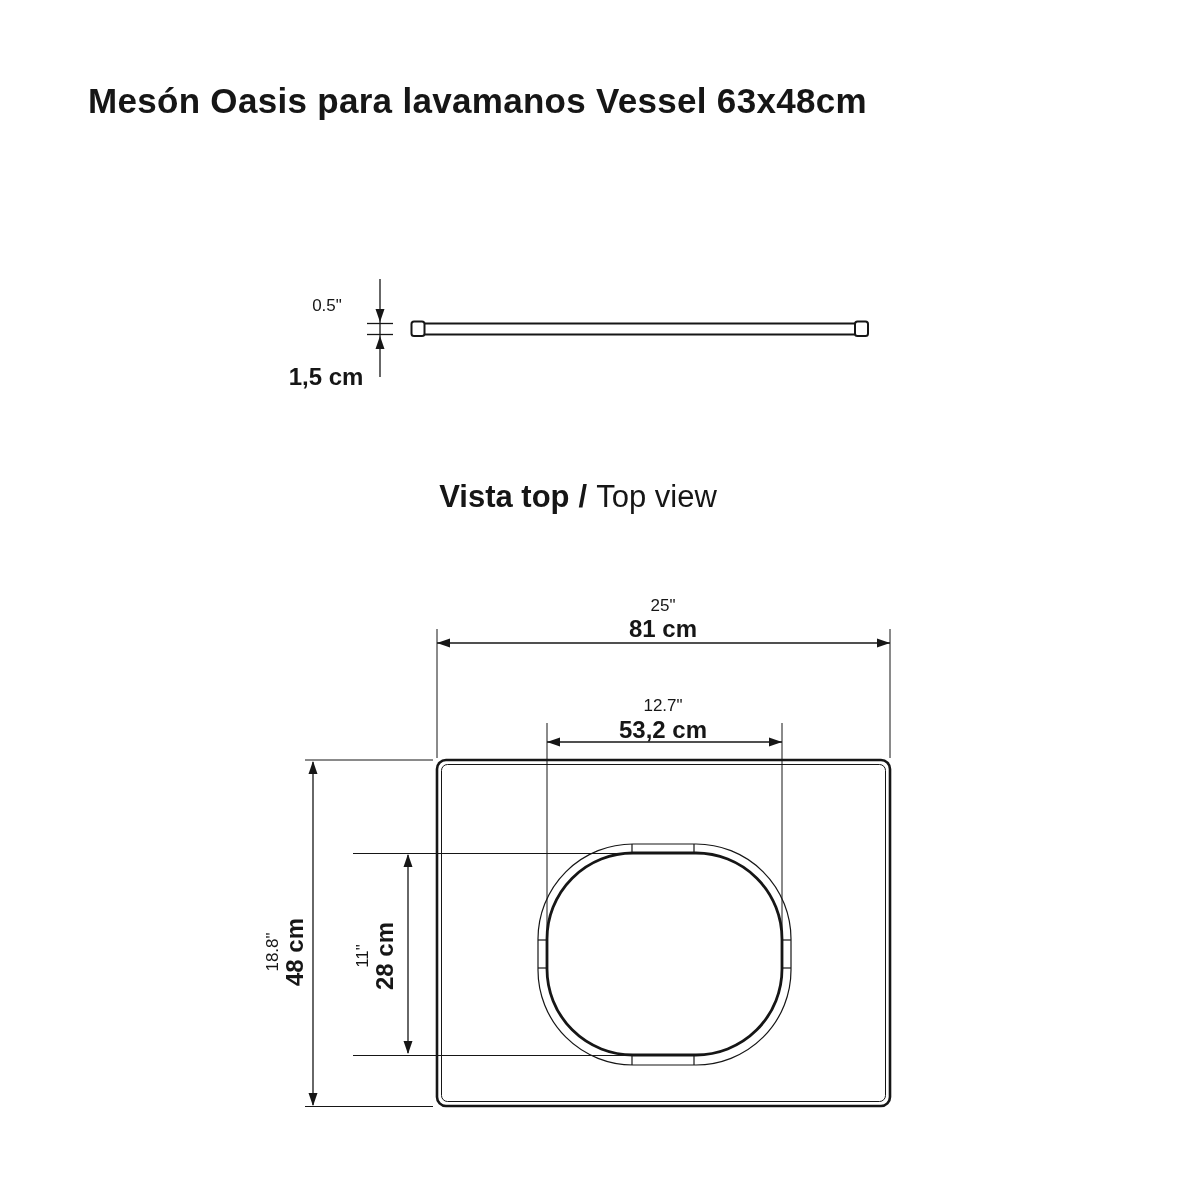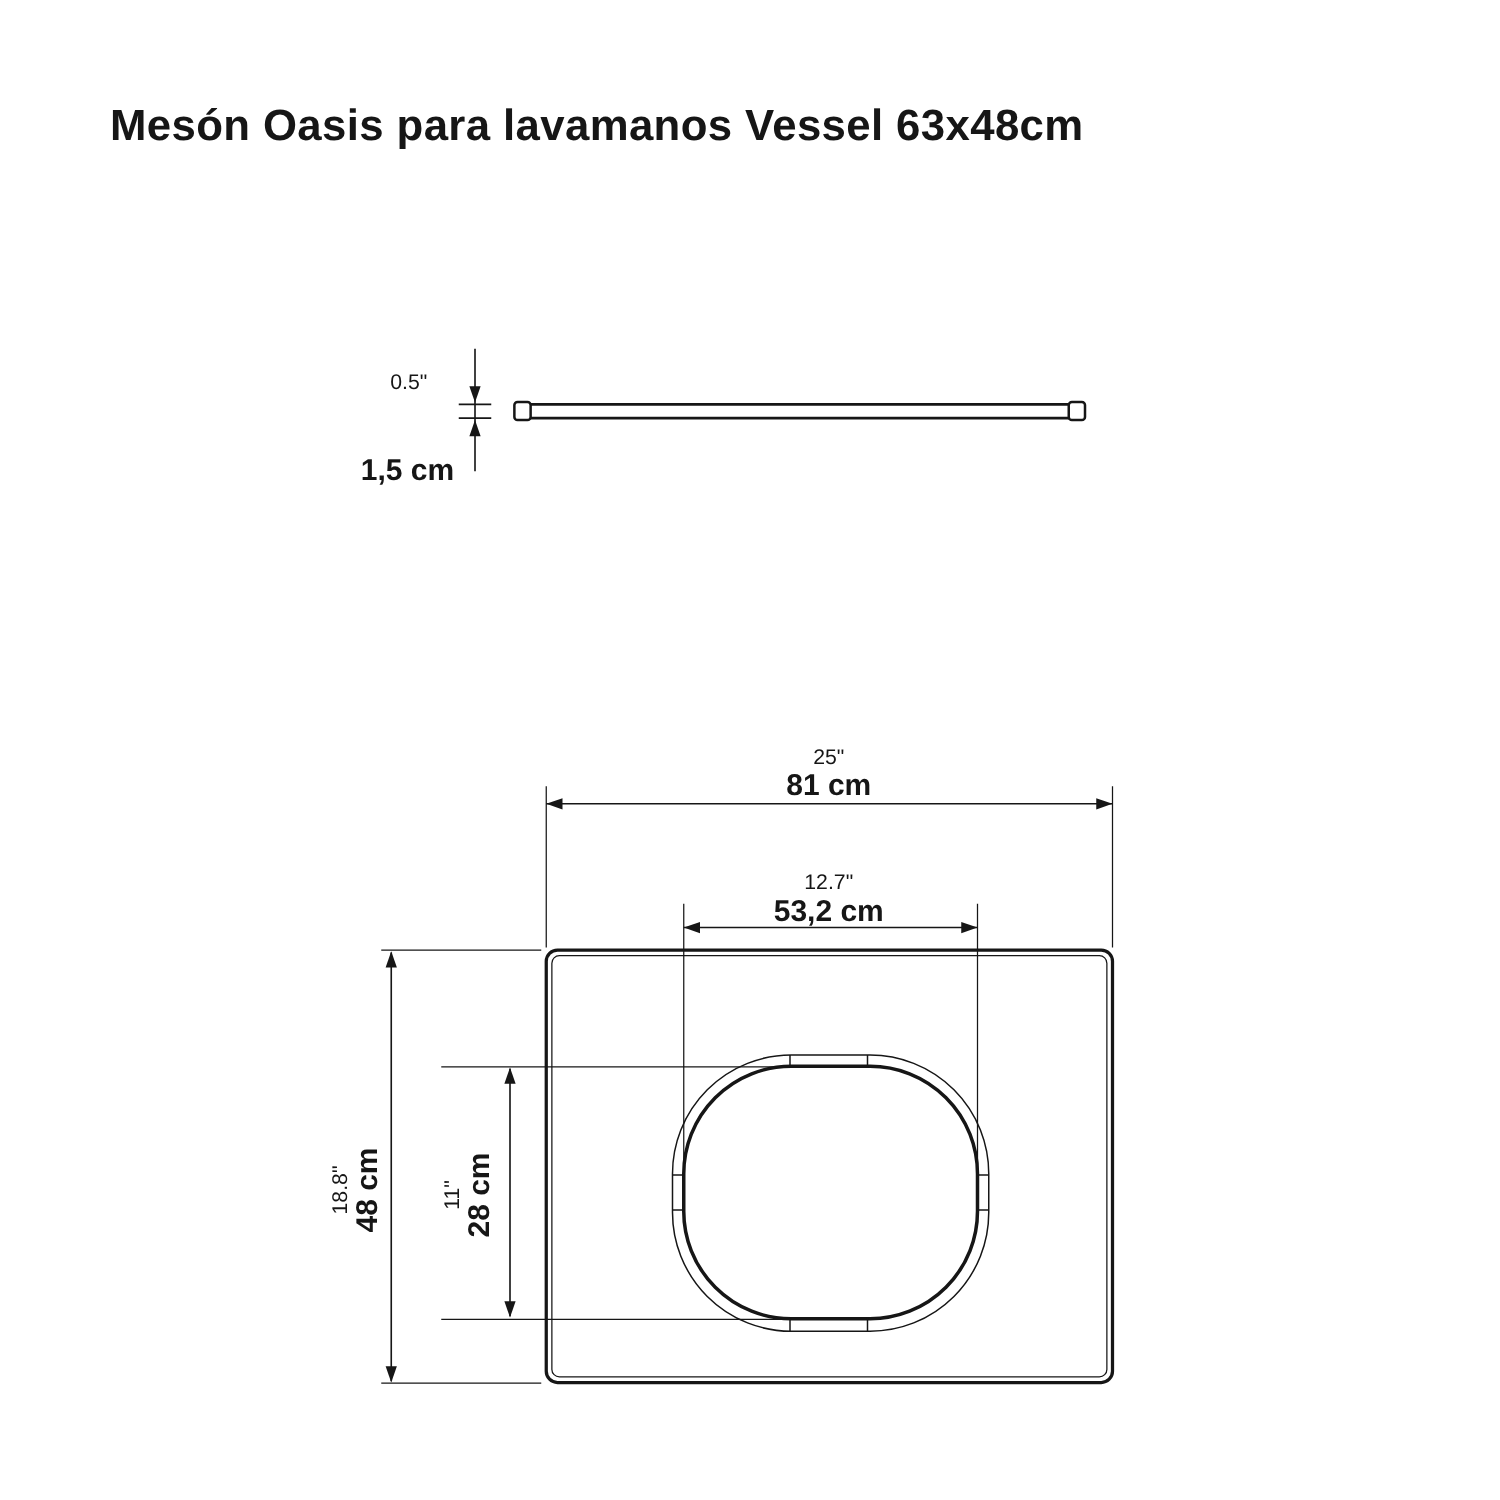--- a/index.html
+++ b/index.html
@@ -34,20 +34,23 @@
   .rot .lbl-cm{display:block;line-height:26px;}
 </style>
 </head>
 <body>
 
 <div class="canvas">
 
   <h1 class="page-title">Mesón Oasis para lavamanos Vessel 63x48cm</h1>
 
 
+  <div class="section-heading heading-top">
+    <span class="es">Vista top</span><span class="sep">/</span><span class="en">Top view</span>
+  </div>
 
   <svg class="drawing" width="1200" height="1200" viewBox="0 0 1200 1200" fill="none" stroke="#161616" stroke-linecap="butt">
 
     <g>
 
       <line x1="424" y1="323.5" x2="856" y2="323.5" stroke-width="2.2"></line>
       <line x1="424" y1="334.5" x2="856" y2="334.5" stroke-width="2.2"></line>
       <rect x="411.5" y="321.5" width="13" height="14.5" rx="2.5" stroke-width="2"></rect>
       <rect x="855" y="321.5" width="13" height="14.5" rx="2.5" stroke-width="2"></rect>
 

